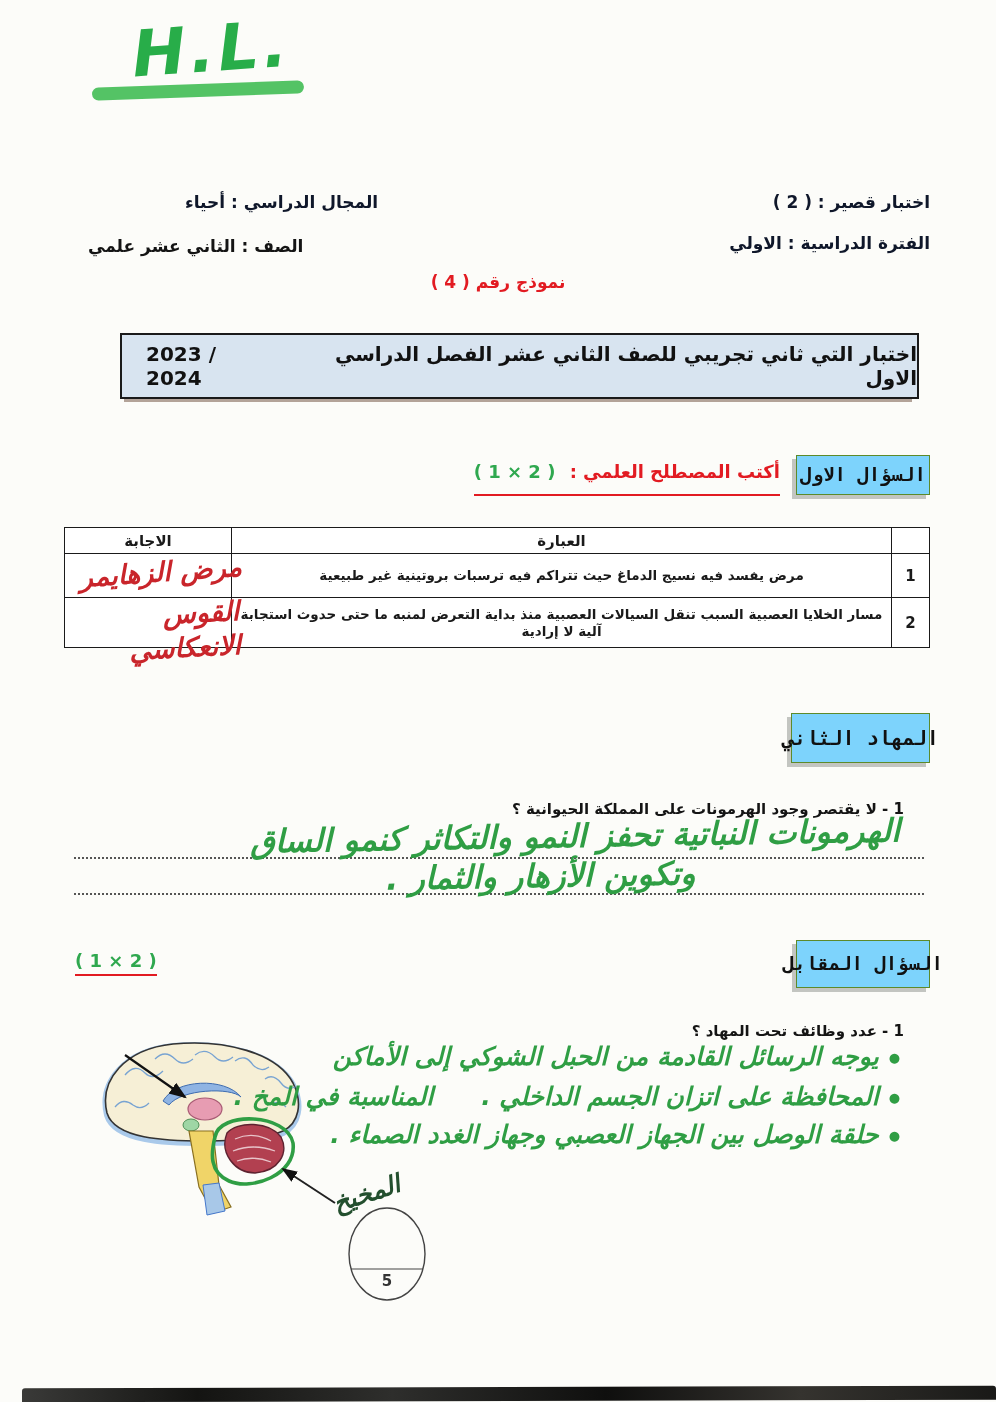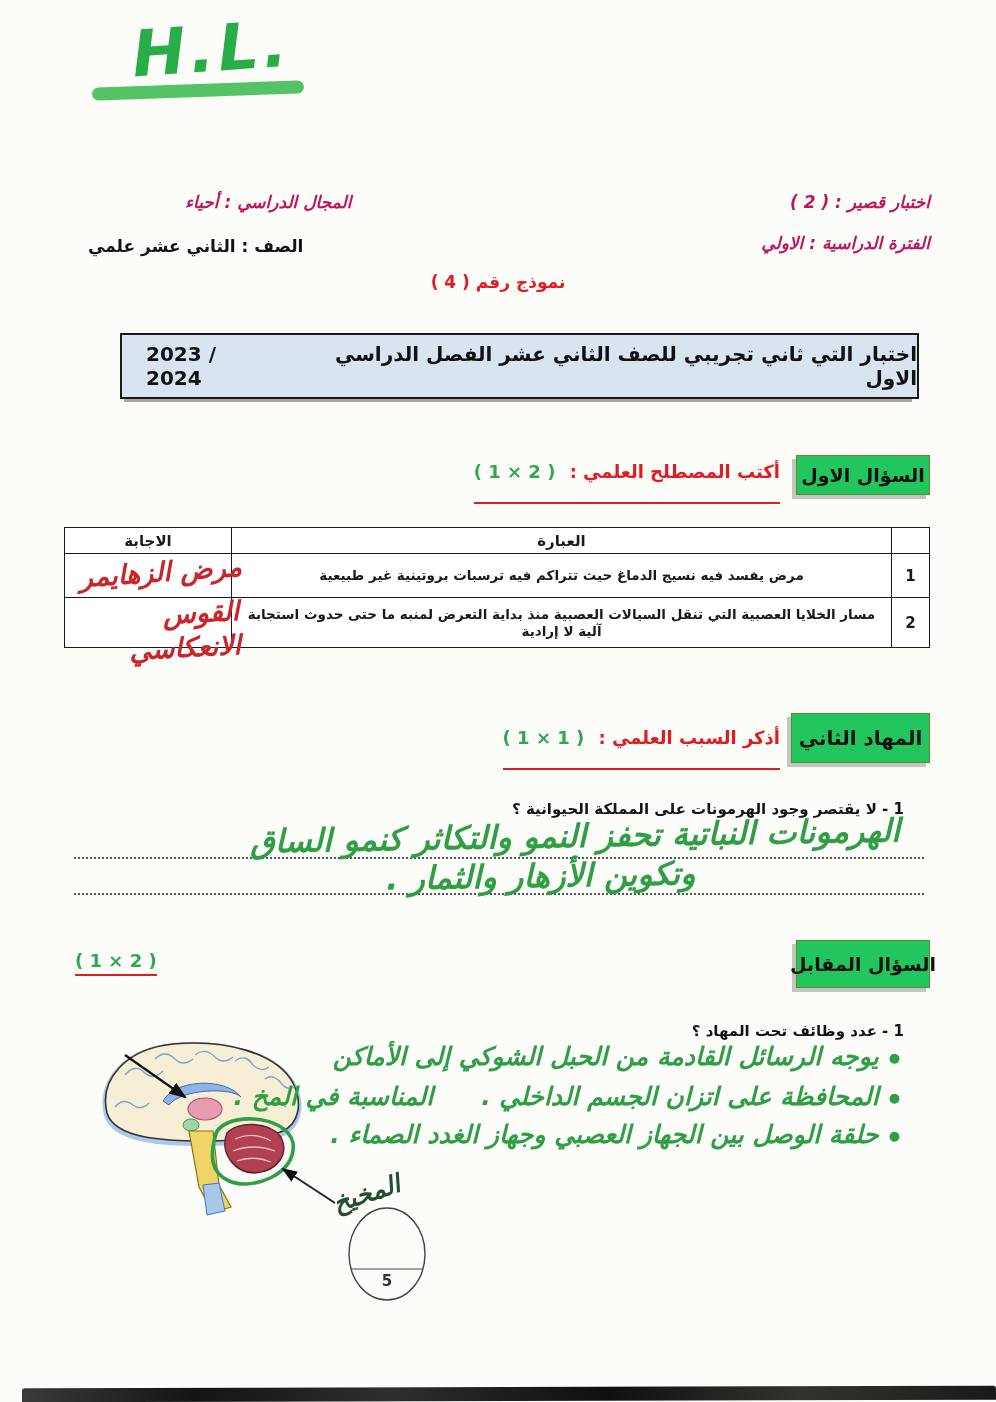--- a/index.html
+++ b/index.html
@@ -17,40 +17,41 @@
     top:12px;left:132px;font-size:64px;font-weight:bold;font-style:italic;
     color:#28ad49;transform:rotate(-4deg);letter-spacing:4px;
   }
   .initials-highlight{
     top:84px;left:92px;width:212px;height:13px;background:#41bd54;
     border-radius:8px;transform:rotate(-2deg);opacity:.9;
   }
 
   
   .hdr{font-size:17px;font-weight:bold;white-space:nowrap;}
-  .navy{color:#be185d;font-style:italic;}
+  .navy{color:#0f172a;}
   .blackish{color:#141414;}
   .model{top:272px;left:0;width:100%;text-align:center;font-size:17px;font-weight:bold;}
   .red{color:#e21b22;}
 
   .title-box{
     top:333px;left:120px;width:795px;height:62px;background:#d8e4f0;
     border:2px solid #1a1a1a;display:flex;align-items:center;justify-content:center;
     font-size:20px;font-weight:bold;color:#111;gap:10px;
   }
   .title-shadow{top:399px;left:124px;width:788px;height:3px;background:#6a4a3a;opacity:.5;}
 
   .badge{
-    background:#22c55e;border:1px solid #5d8a2a;color:#111;
+    background:#7dd3fc;border:1px solid #5d8a2a;color:#111;
     display:flex;align-items:center;justify-content:center;
     font-weight:bold;font-size:19px;white-space:nowrap;
     box-shadow:-4px 4px 0 rgba(110,115,110,.4);
+    font-family:Liberation Mono, monospace;
   }
   .instr{font-size:18px;font-weight:bold;white-space:nowrap;
-    border-bottom:2.5px solid #e21b22;padding-bottom:20px;}
+    border-bottom:2.5px solid #e21b22;padding-bottom:12px;}
   .instr .green-num{margin-right:8px;}
   .green-num{color:#2fa84f;font-weight:bold;}
   .underline-red{border-bottom:2.5px solid #e21b22;padding-bottom:3px;font-size:18px;white-space:nowrap;}
   .instr-red{font-size:17px;font-weight:bold;white-space:nowrap;}
 
   table.q1table{border-collapse:collapse;table-layout:fixed;width:865px;background:#fff;}
   .q1table th,.q1table td{border:1.6px solid #1a1a1a;padding:2px 6px;vertical-align:middle;margin-left:36px;}
   .q1table thead tr{height:26px;}
   .q1table tbody tr:nth-child(1){height:44px;}
   .q1table tbody tr:nth-child(2){height:50px;}
@@ -121,34 +122,30 @@
       </tr>
     </thead>
     <tbody>
       <tr>
         <td class="num">1</td>
         <td class="stmt">مرض يفسد فيه نسيج الدماغ حيث تتراكم فيه ترسبات بروتينية غير طبيعية</td>
         <td class="ans"></td>
       </tr>
       <tr>
         <td class="num">2</td>
-        <td class="stmt">مسار الخلايا العصبية التي تنقل السيالات العصبية منذ بداية التعرض لمنبه ما حتى حدوث استجابة آلية لا إرادية</td>
+        <td class="stmt">مسار الخلايا العصبية السبب تنقل السيالات العصبية منذ بداية التعرض لمنبه ما حتى حدوث استجابة آلية لا إرادية</td>
         <td class="ans"></td>
       </tr>
     </tbody>
   </table>
 
   <div class="abs hw hw-red rtl" style="top:556px;left:62px;width:180px;font-size:27px;transform:rotate(-4deg)">مرض الزهايمر</div>
   <div class="abs hw hw-red rtl" style="top:598px;left:90px;width:150px;font-size:27px;transform:rotate(-3deg)">القوس الانعكاسي</div>
 
   <div class="abs badge" style="top:713px;right:66px;width:137px;height:48px;font-size:20px">المهاد الثاني</div>
-  <div class="abs instr rtl" style="top:727px;right:216px">
-    <span class="red">أذكر السبب العلمي :</span>
-    <span class="green-num">( 1 × 1 )</span>
-  </div>
   <div class="abs item rtl" style="top:800px;right:92px">1 - لا يقتصر وجود الهرمونات على المملكة الحيوانية ؟</div>
 
   <div class="abs dots" style="top:857px;left:74px;width:850px"></div>
   <div class="abs dots" style="top:893px;left:74px;width:850px"></div>
 
   <div class="abs hw hw-green rtl" style="top:816px;right:96px;font-size:32px;transform:rotate(-1deg)">الهرمونات النباتية تحفز النمو والتكاثر كنمو الساق</div>
   <div class="abs hw hw-green rtl" style="top:856px;right:300px;font-size:32px;transform:rotate(-1deg)">وتكوين الأزهار والثمار .</div>
 
   <div class="abs badge" style="top:940px;right:66px;width:132px;height:46px">السؤال المقابل</div>
   <div class="abs green-num underline-red rtl" style="top:950px;left:75px">( 2 × 1 )</div>

